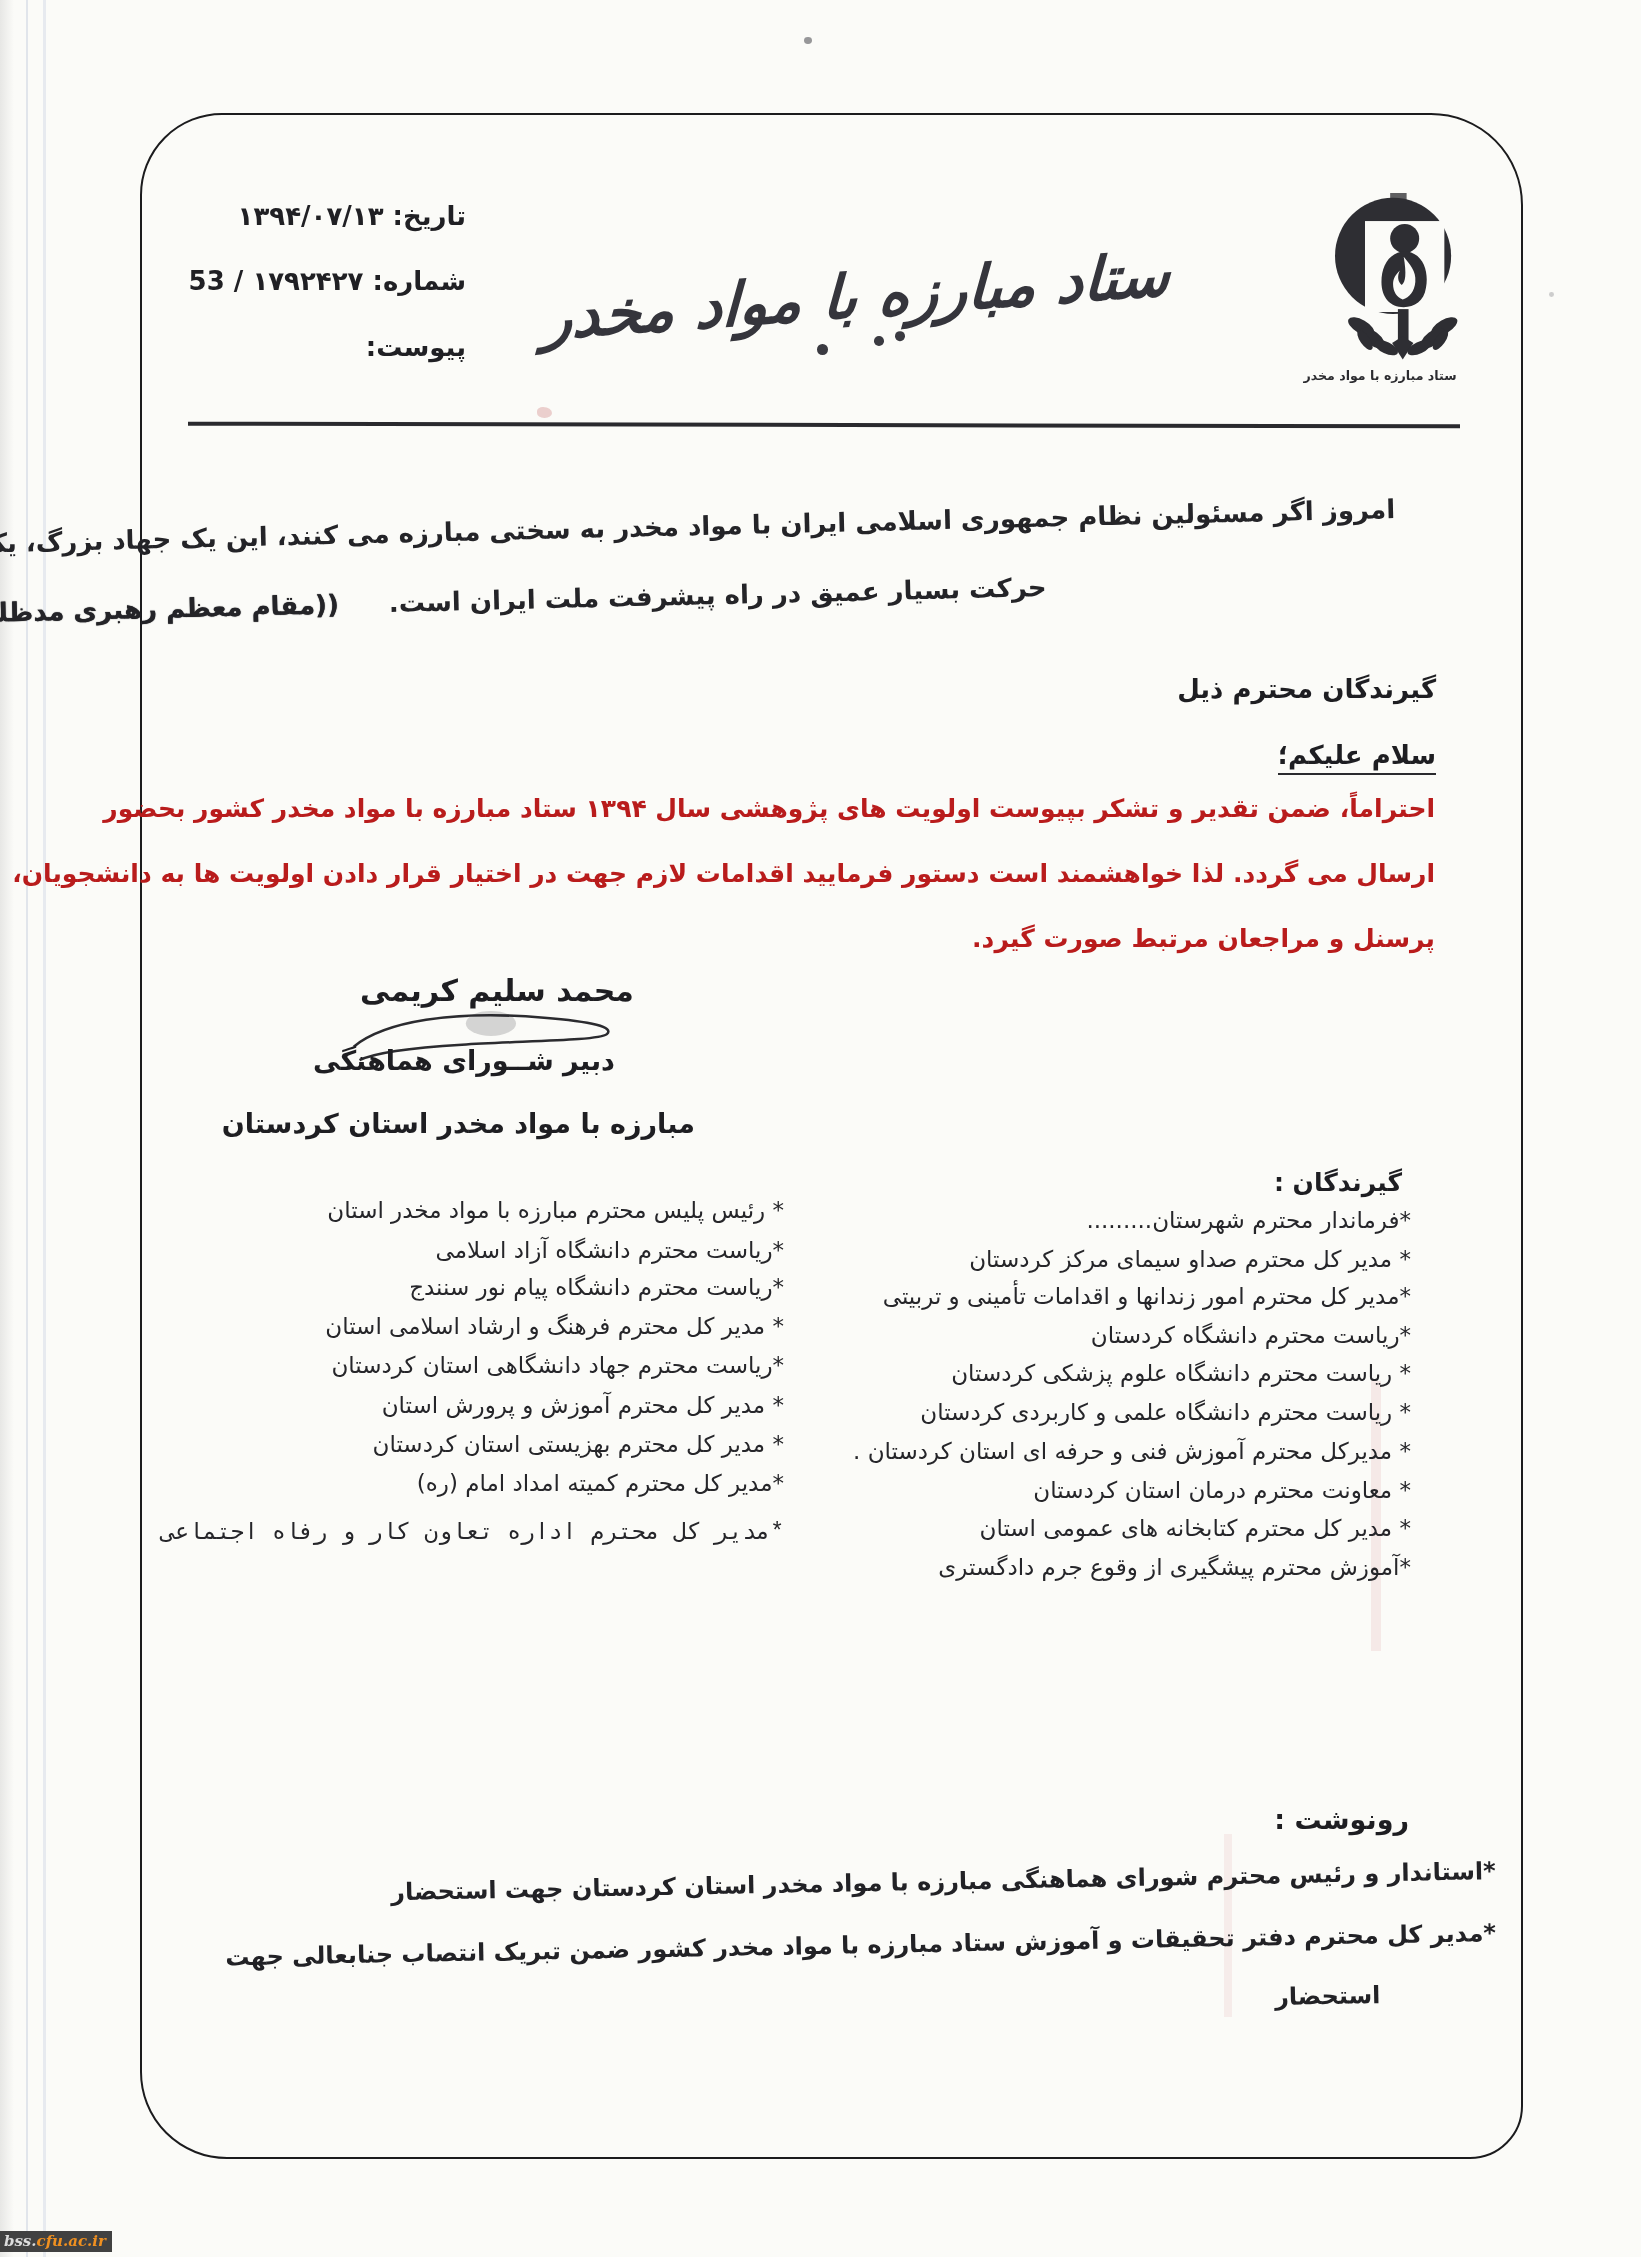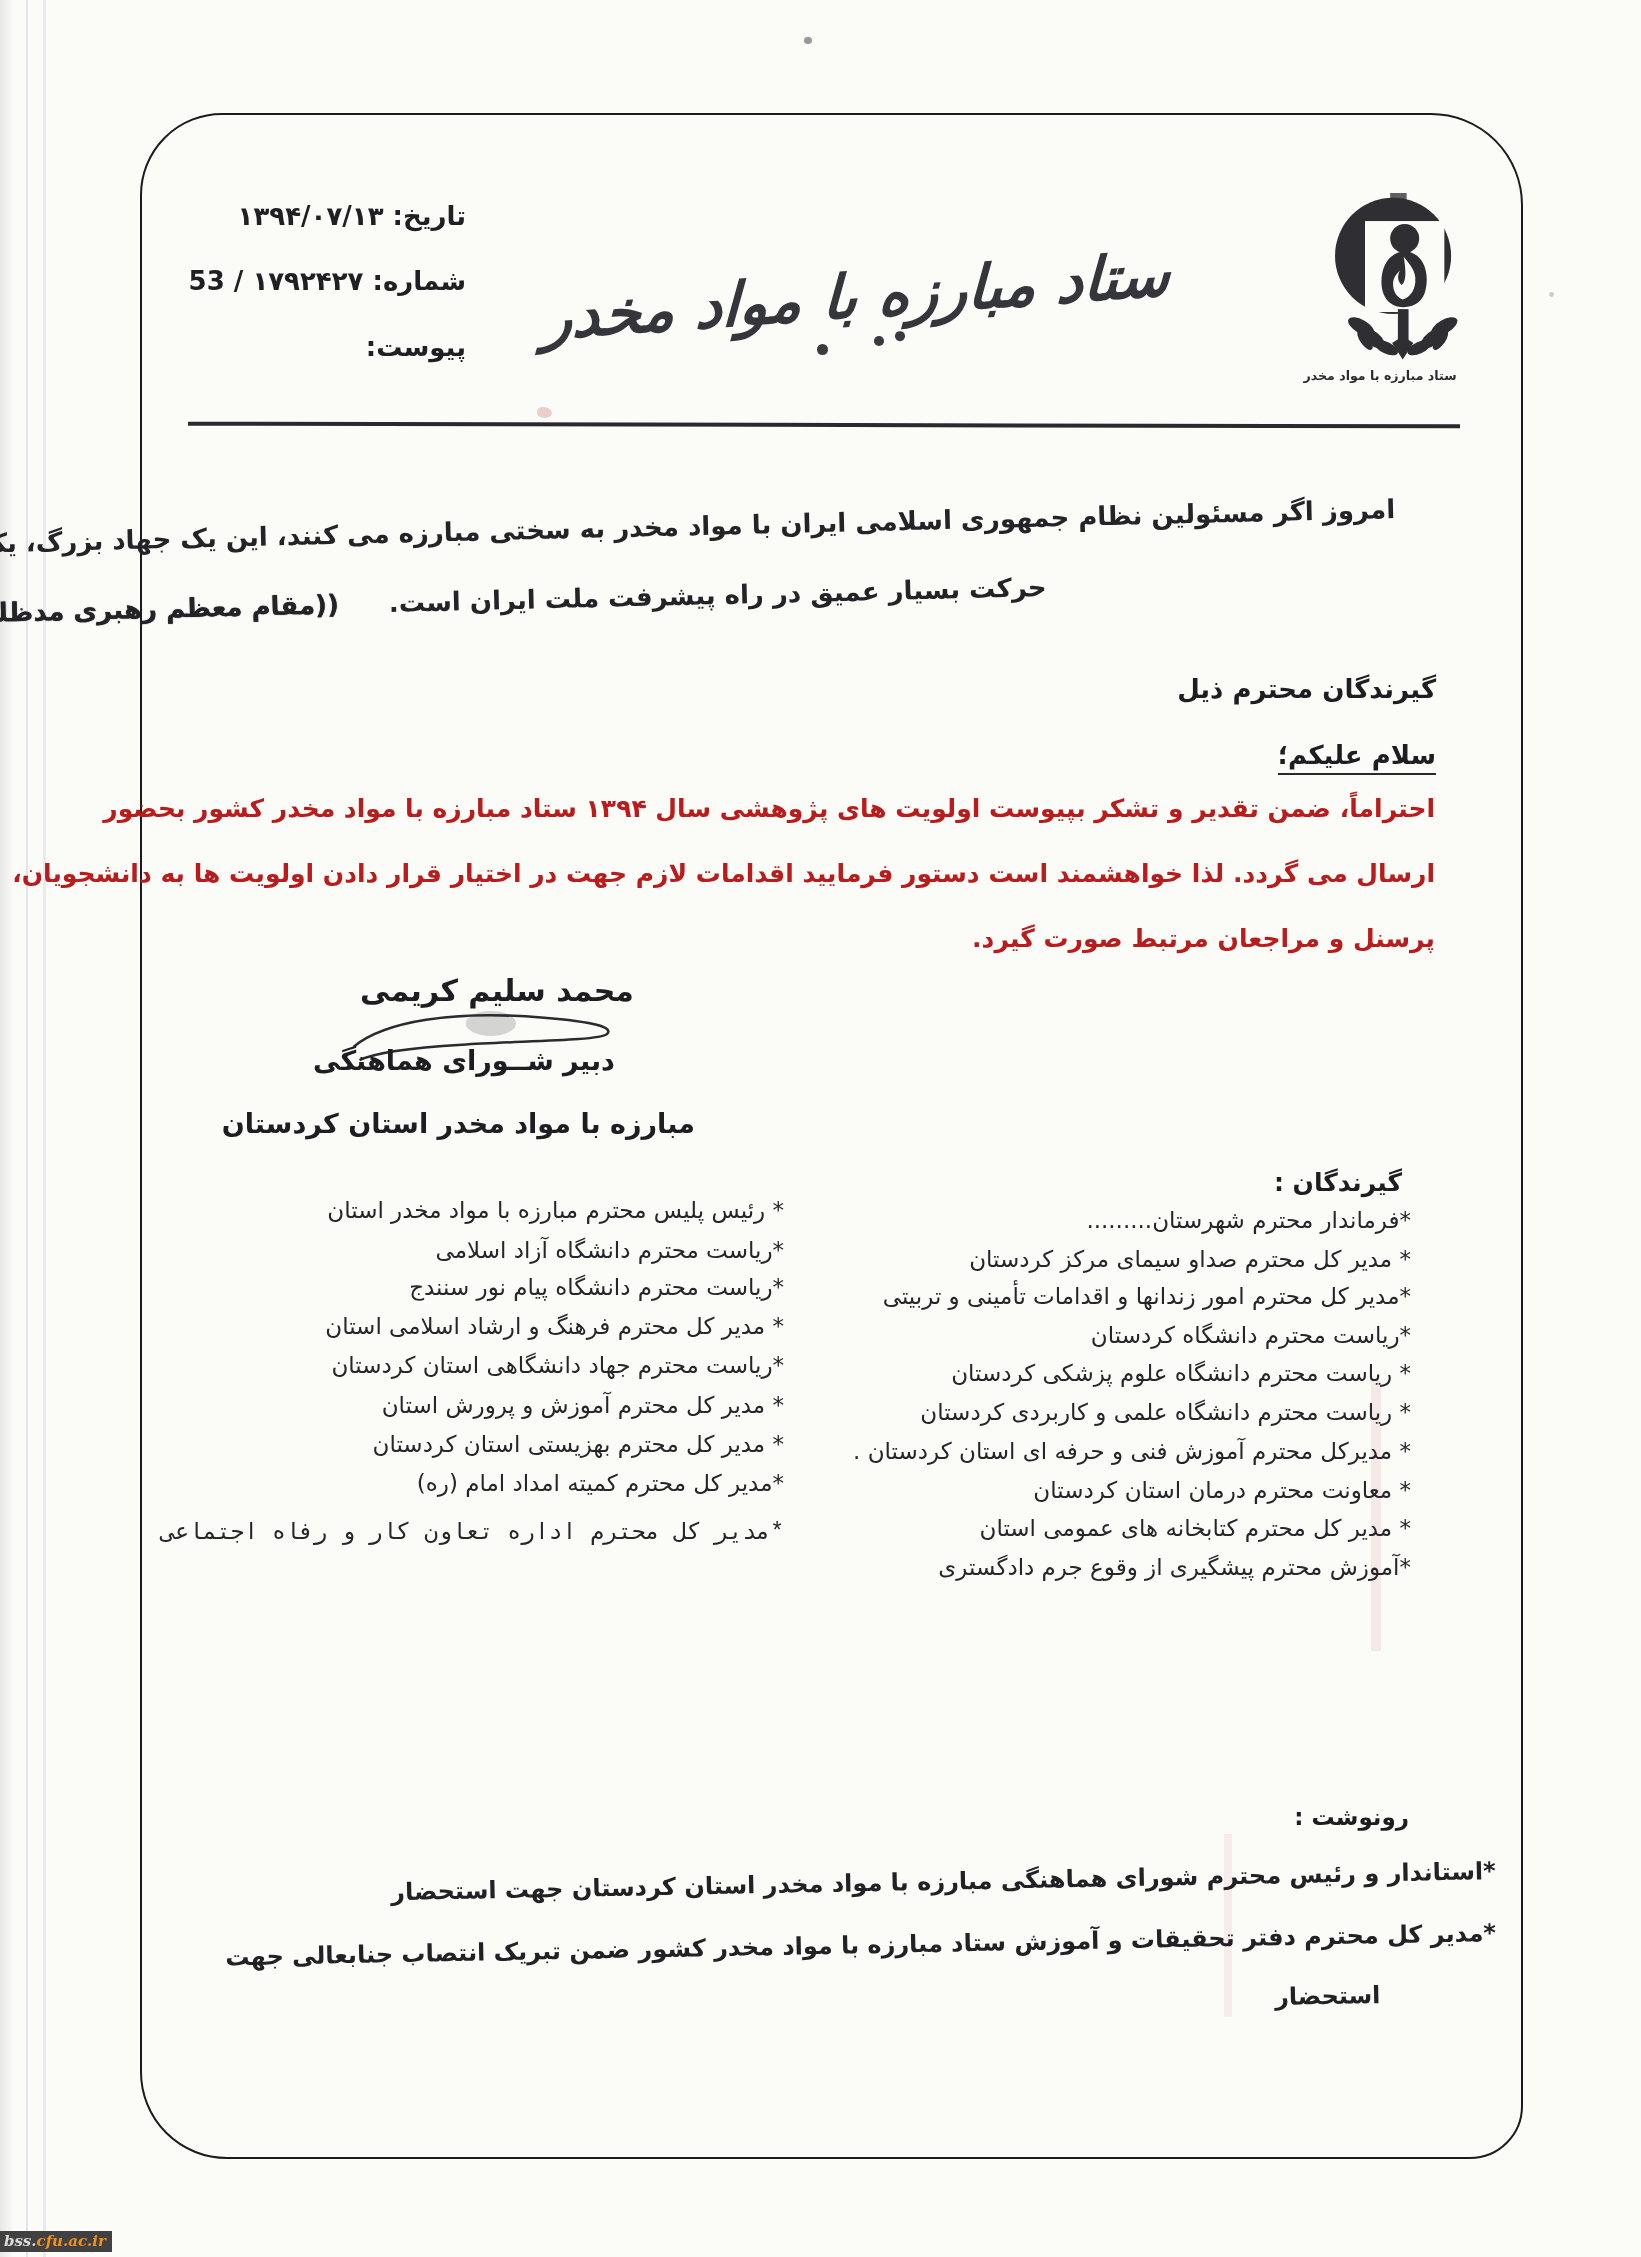--- a/index.html
+++ b/index.html
@@ -85,21 +85,21 @@
     font-size:23px;font-weight:500;color:#26262a;}
   .rc-item{right:230px;}
   .lc-item{right:857px;}
   .rc-0{top:1207px;}.rc-1{top:1246px;}.rc-2{top:1283px;}.rc-3{top:1322px;}.rc-4{top:1360px;}
   .rc-5{top:1399px;}.rc-6{top:1438px;}.rc-7{top:1477px;}.rc-8{top:1515px;}.rc-9{top:1554px;}
   .lc-0{top:1197px;}.lc-1{top:1237px;}.lc-2{top:1274px;}.lc-3{top:1313px;}.lc-4{top:1352px;}
   .lc-5{top:1392px;}.lc-6{top:1431px;}.lc-7{top:1470px;}.lc-8{top:1518px;font-family:Liberation Mono, monospace;}
 
   
   .cc-heading{position:absolute;top:1804px;right:232px;direction:rtl;white-space:nowrap;
-    font-size:23px;font-weight:bold;color:#1e1e22;}
+    font-size:27px;font-weight:bold;color:#1e1e22;}
   .cc-line{position:absolute;direction:rtl;white-space:nowrap;
     font-size:24px;font-weight:bold;color:#222226;
     transform:rotate(-1.1deg);transform-origin:right center;}
   .cc-0{top:1857px;right:145px;}
   .cc-1{top:1919px;right:145px;}
   .cc-2{top:1981px;right:261px;}
 
   
   .watermark{position:absolute;left:0;top:2231px;height:21px;padding:0 5.8px 0 3.9px;
     background:#414141;display:flex;align-items:center;

